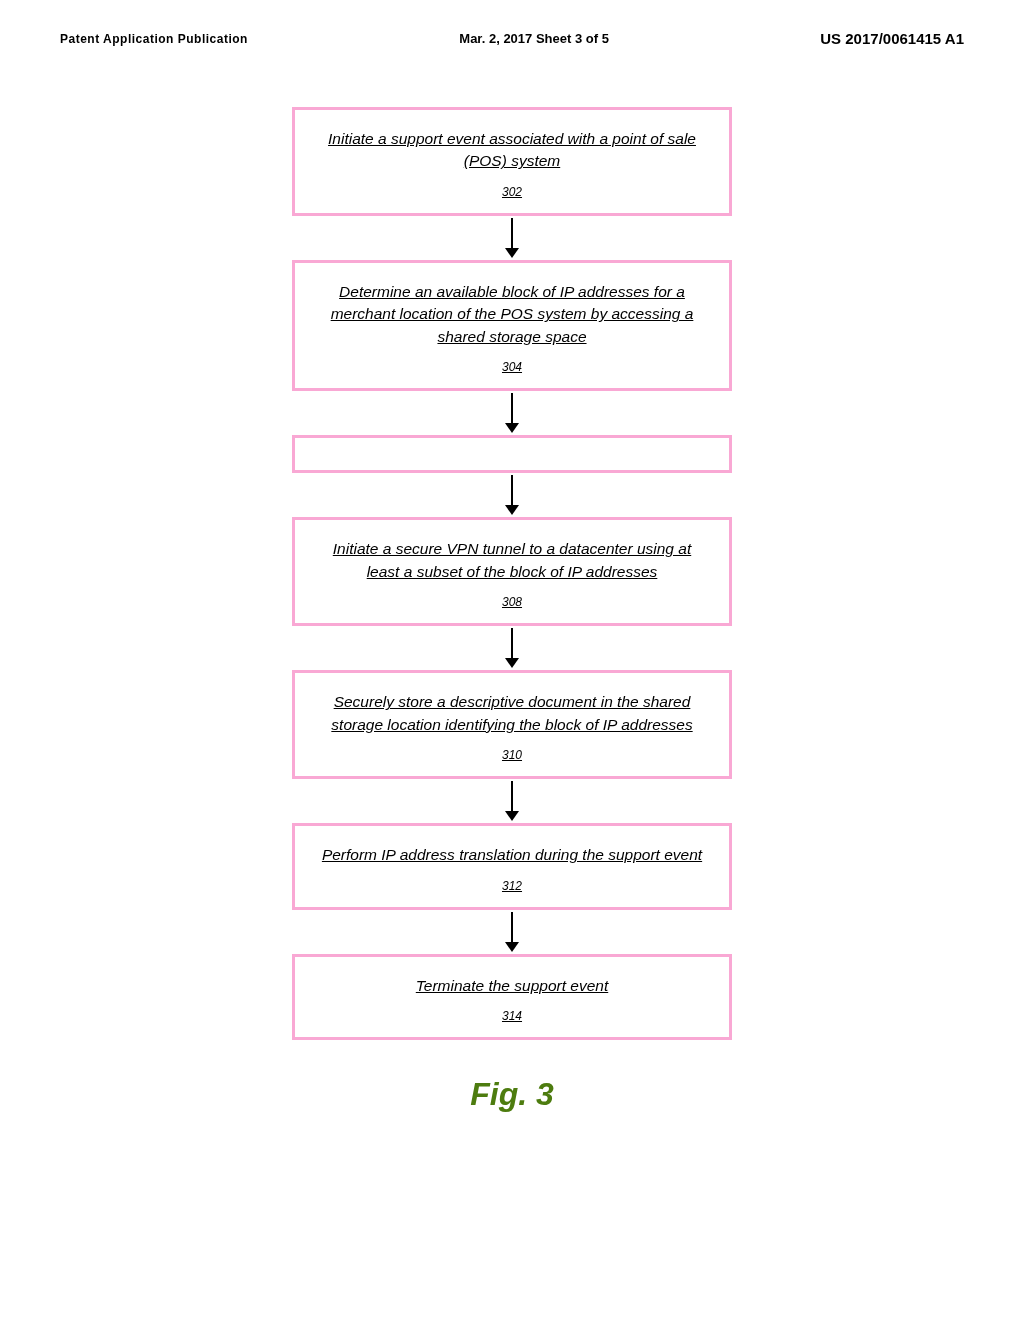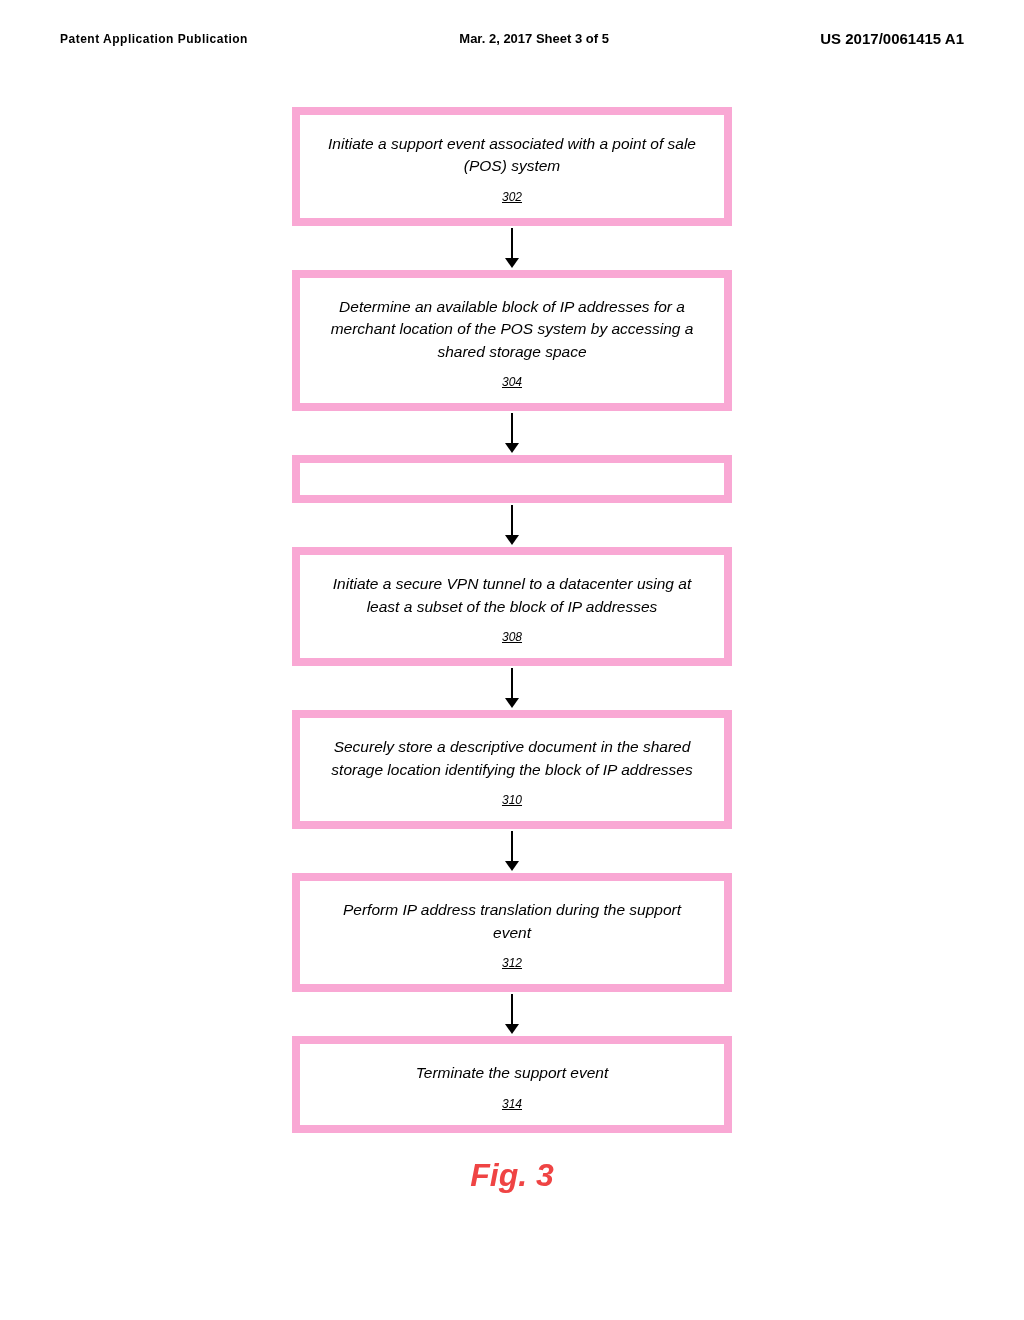--- a/index.html
+++ b/index.html
@@ -43,25 +43,26 @@
     }
 
     .flowchart {
       display: flex;
       flex-direction: column;
       align-items: center;
       width: 500px;
     }
 
     .flow-box {
-      border: 8px solid #f9a8d4;
+      border: 3px solid #f9a8d4;
       width: 440px;
       padding: 18px 24px 14px 24px;
       text-align: center;
       background: #fff;
+      text-decoration: underline;
     }
 
     .flow-box-text {
       font-style: italic;
       font-size: 15.5px;
       line-height: 1.45;
       color: #000;
     }
 
     .flow-box-number {
@@ -89,25 +90,25 @@
     .arrow-head {
       width: 0;
       height: 0;
       border-left: 7px solid transparent;
       border-right: 7px solid transparent;
       border-top: 10px solid #000;
     }
 
     .fig-label {
       text-align: center;
-      margin-top: 24px;
+      margin-top: 36px;
       font-size: 32px;
       font-style: italic;
       font-weight: bold;
-      color: #ef4444;
+      color: #4d7c0f;
     }
   </style>
 </head>
 <body>
 
 <div class="page-header">
   <div class="header-left">Patent Application Publication</div>
   <div class="header-center">Mar. 2, 2017   Sheet 3 of 5</div>
   <div class="header-right">US 2017/0061415 A1</div>
 </div>

